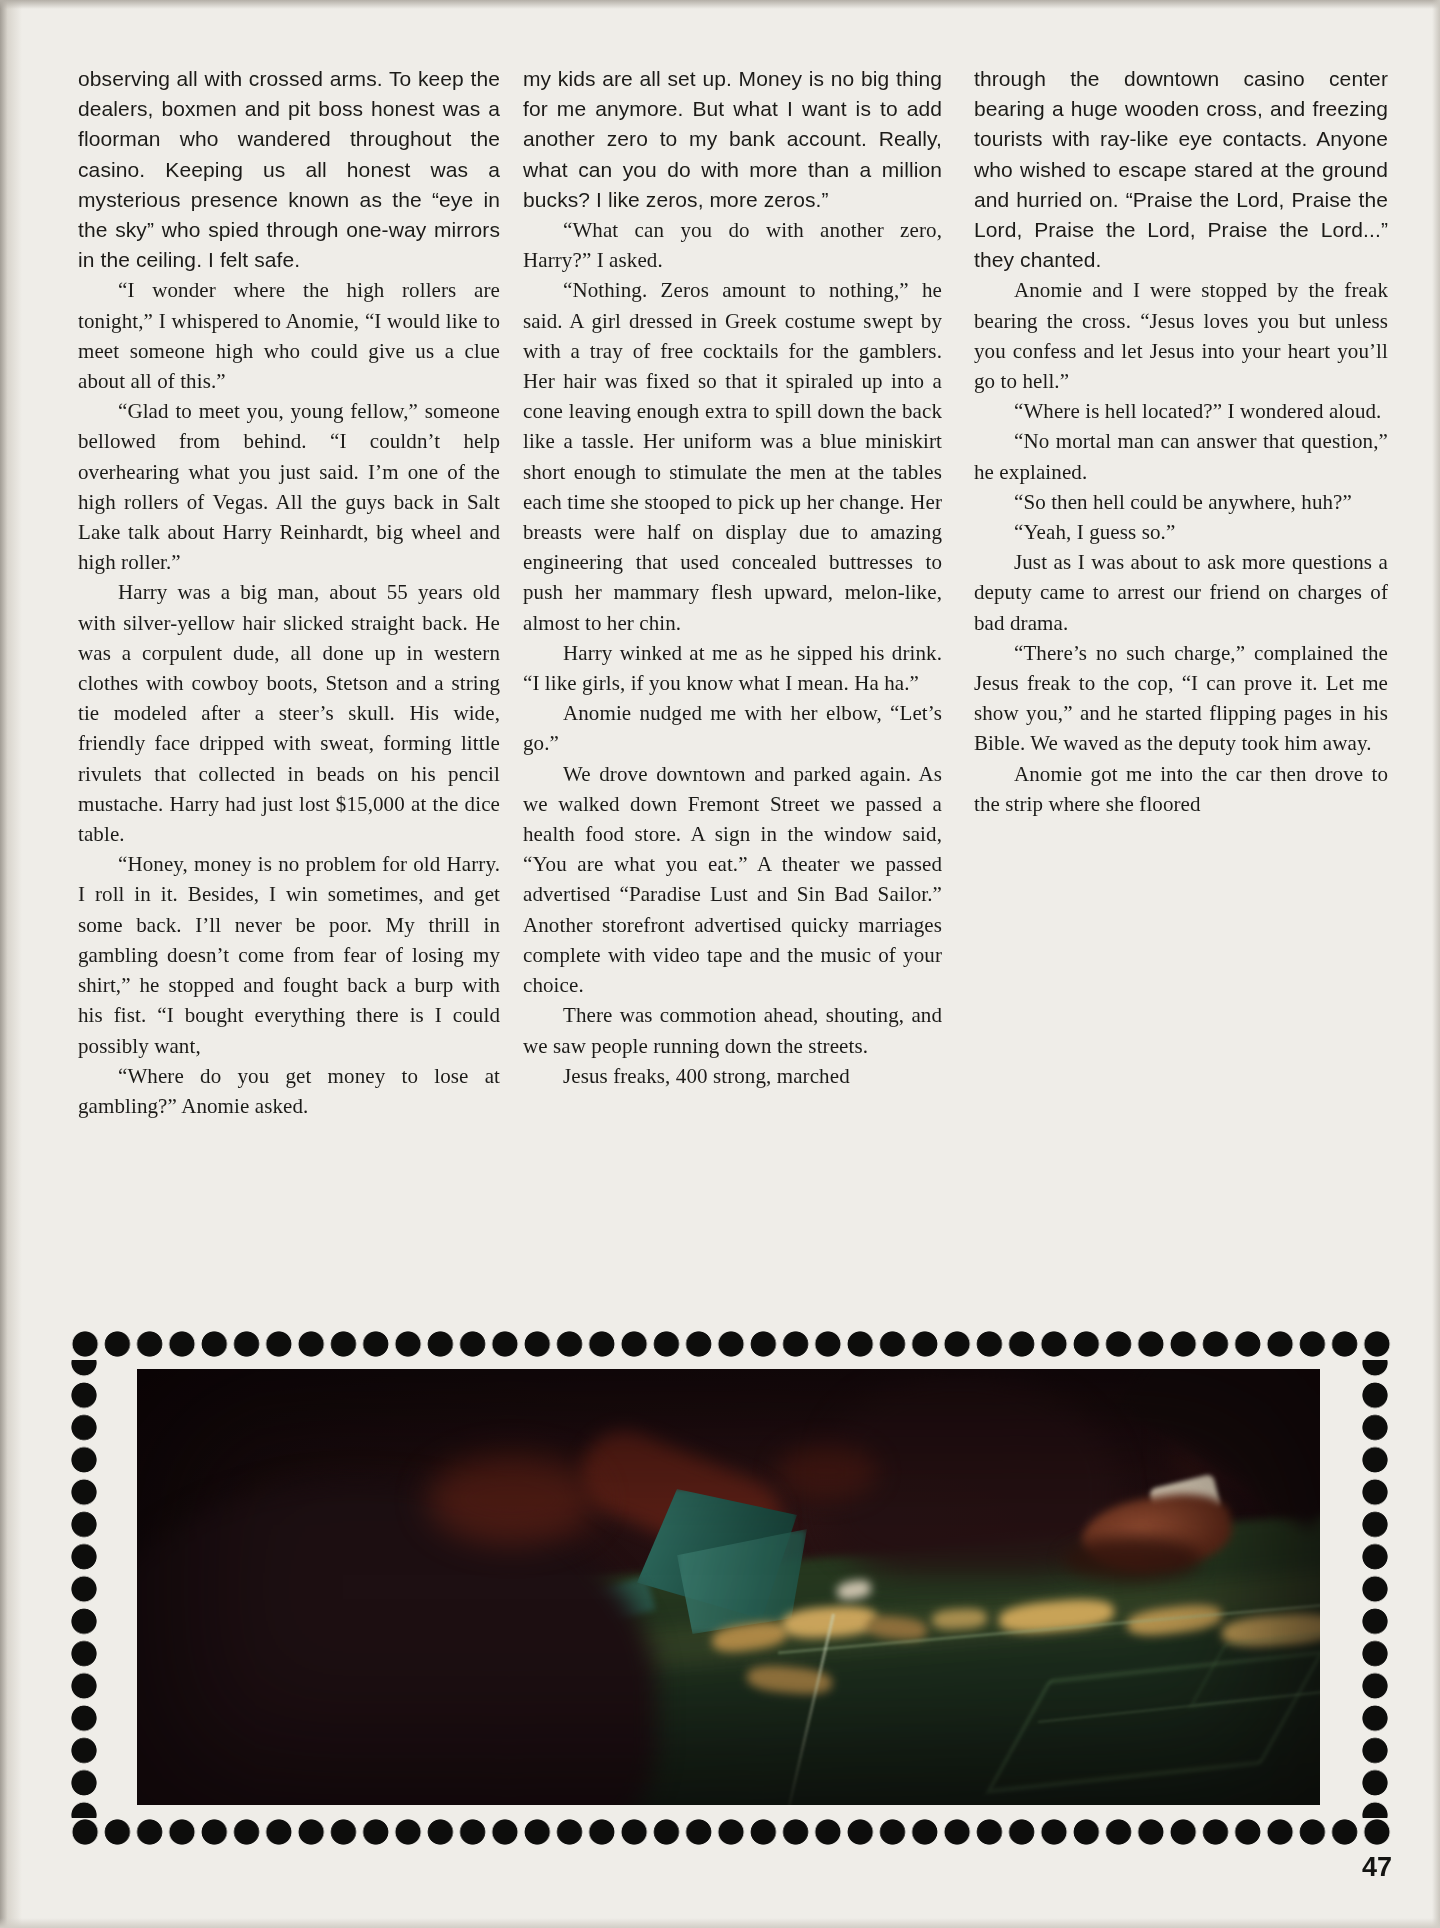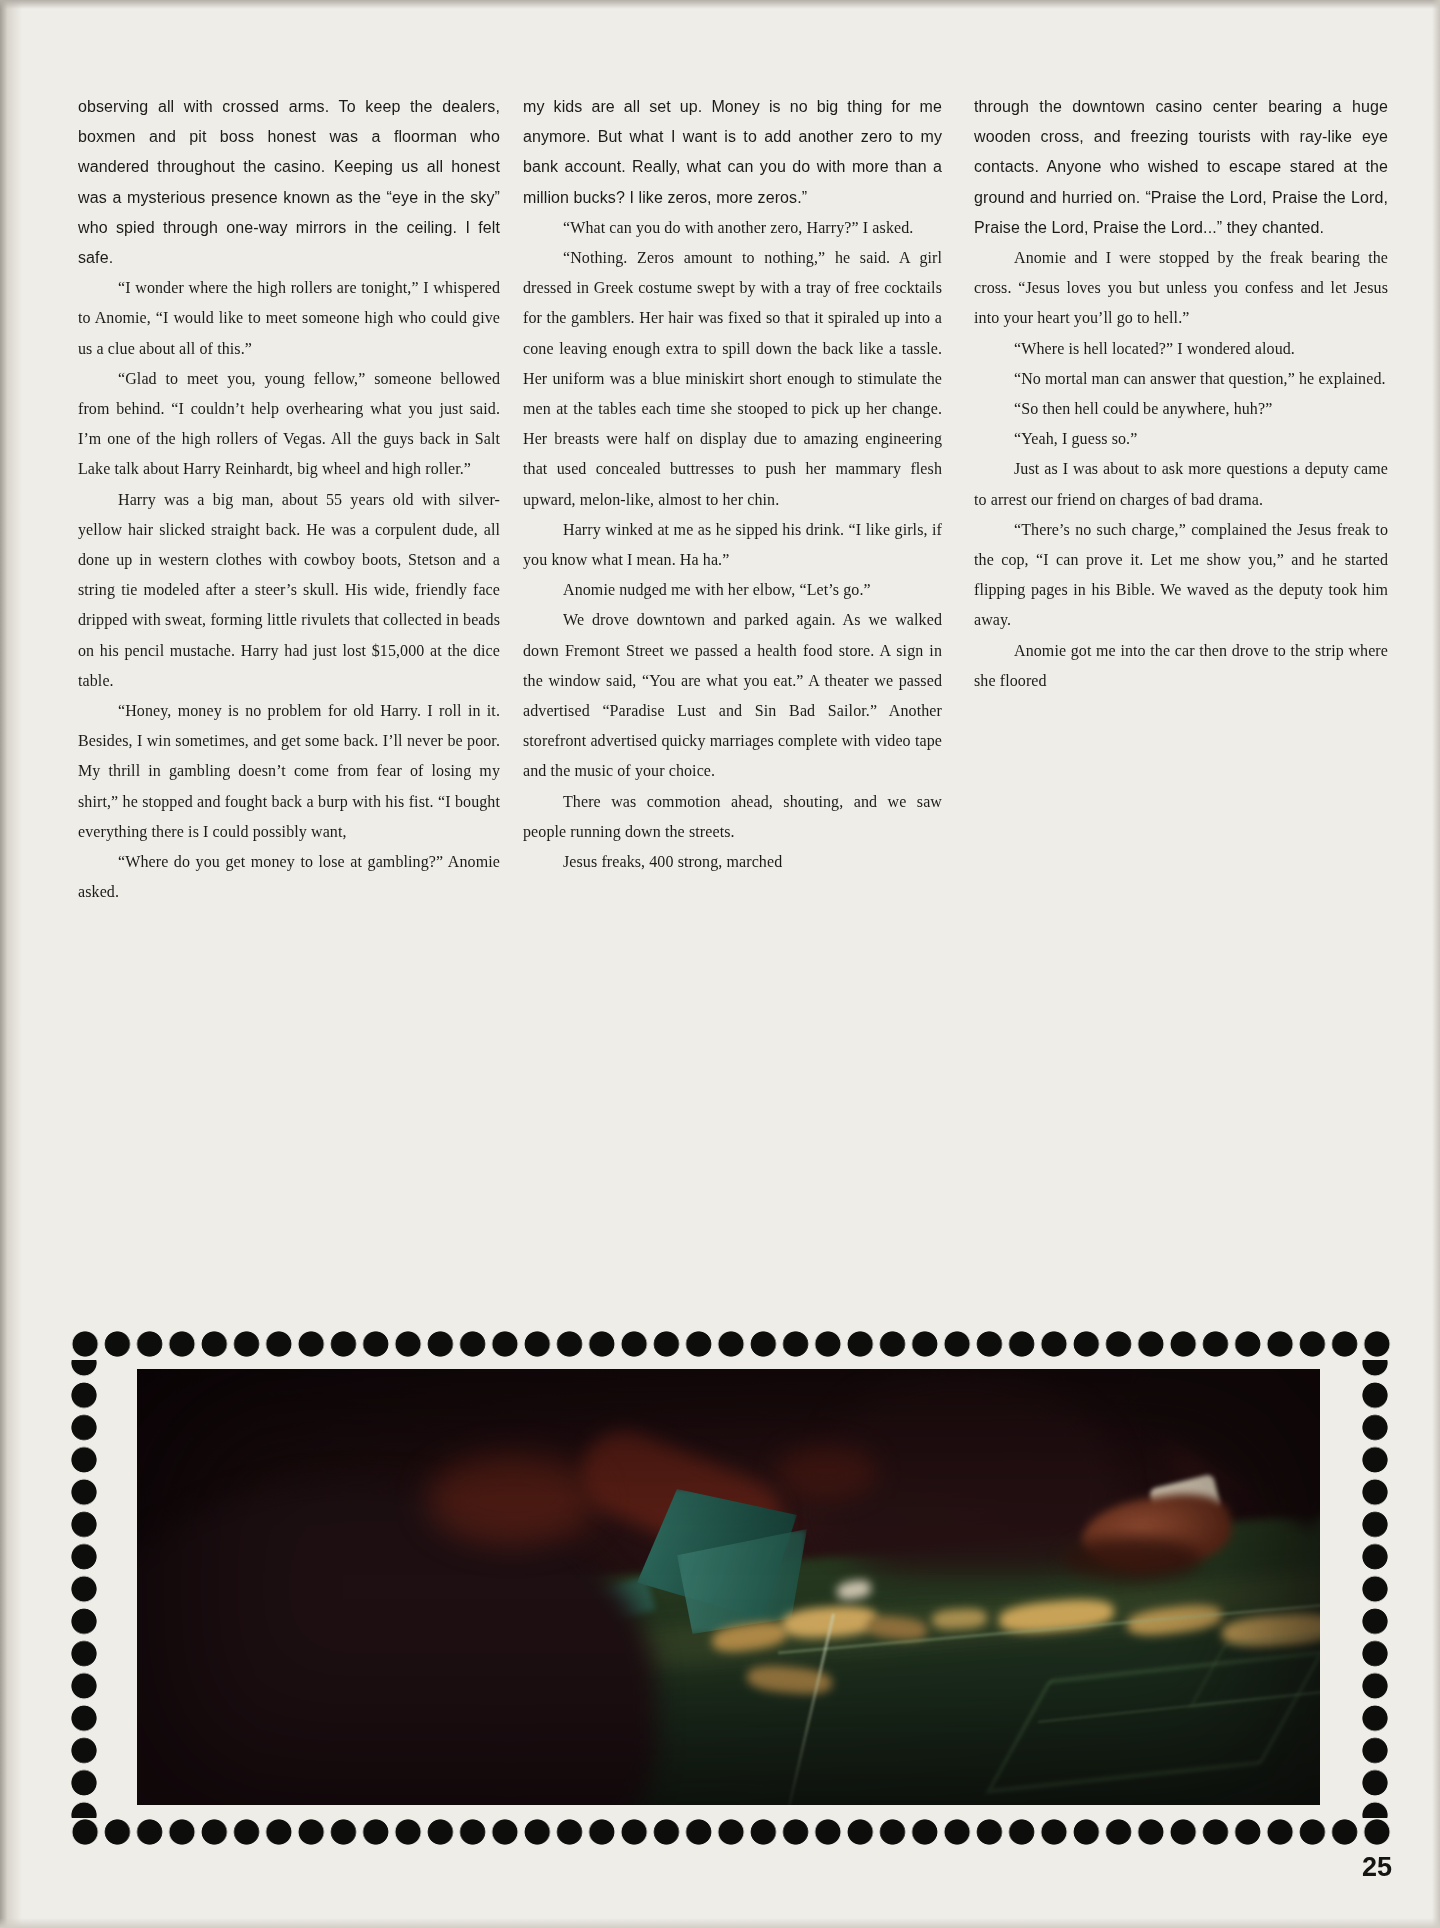--- a/index.html
+++ b/index.html
@@ -6,23 +6,22 @@
   body{
     width:1440px;height:1928px;position:relative;overflow:hidden;
     background:var(--paper,#efede8);
     font-family:"Liberation Sans","DejaVu Sans",sans-serif;
     color:var(--ink,#1c1b18);
   }
   
   .col{
     position:absolute;top:64px;
     text-align:justify;
-    font-size:16px;line-height:30.2px;
+    font-size:21px;line-height:30.2px;
     letter-spacing:.1px;
-    margin-top:28px;
   }
   #col1{left:78px;width:422px;}
   #col2{left:523px;width:419px;}
   #col3{left:974px;width:414px;}
   .para{margin:0;}
   .para.indent{text-indent:40px;font-family:Liberation Serif, serif;}
 
   
   .dots-h{
     position:absolute;height:28px;
@@ -187,20 +186,20 @@
     <div class="ph-cue"></div>
     <div class="ph-sleeve"></div>
     <div class="ph-cuff"></div>
     <div class="ph-hand"></div>
     <div class="ph-hand-shadow"></div>
     <div class="ph-left-figure"></div>
     <div class="ph-left-rim"></div>
     <div class="ph-vignette"></div>
   </div>
 
-  <div class="page-number">25</div>
+  <div class="page-number">47</div>
 
   <div class="edge edge-left"></div>
   <div class="edge edge-top"></div>
   <div class="edge edge-right"></div>
   <div class="edge edge-bottom"></div>
 
 </div>
 
 </body></html>

